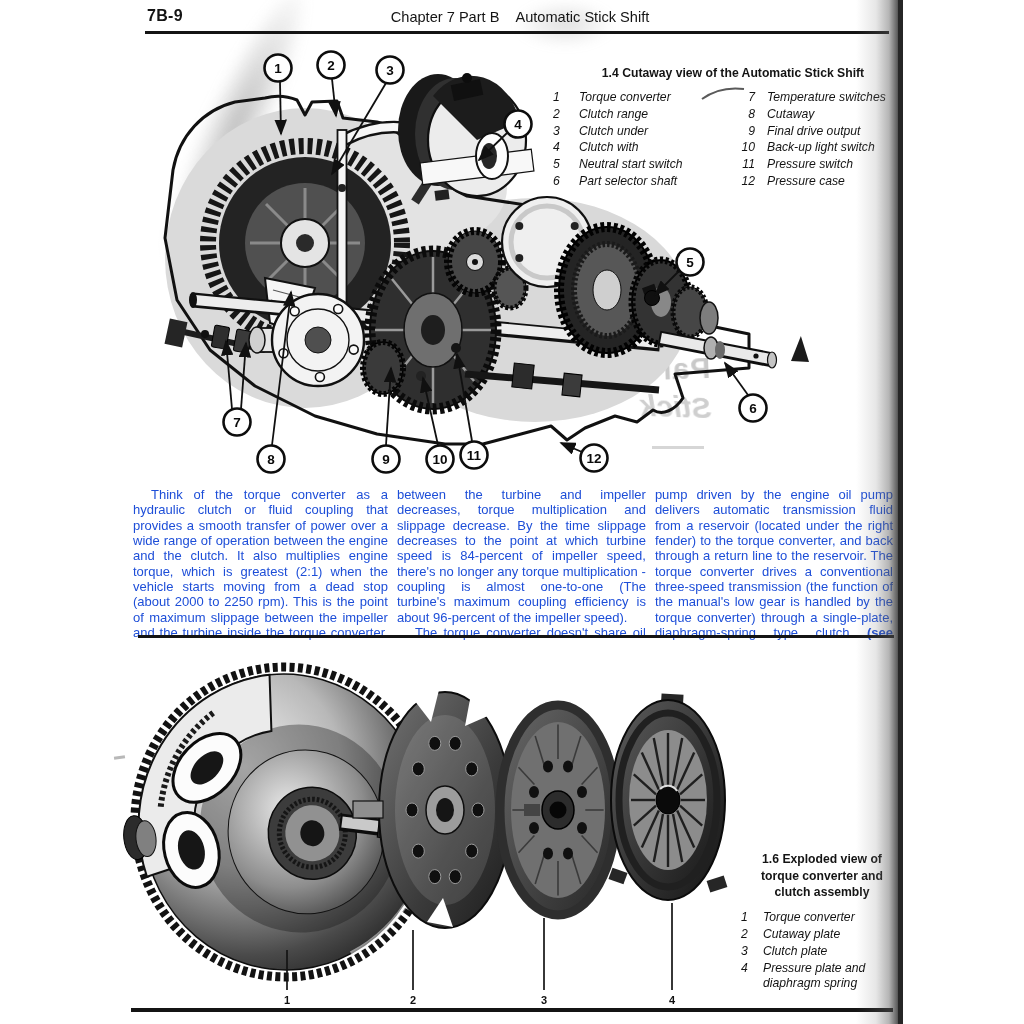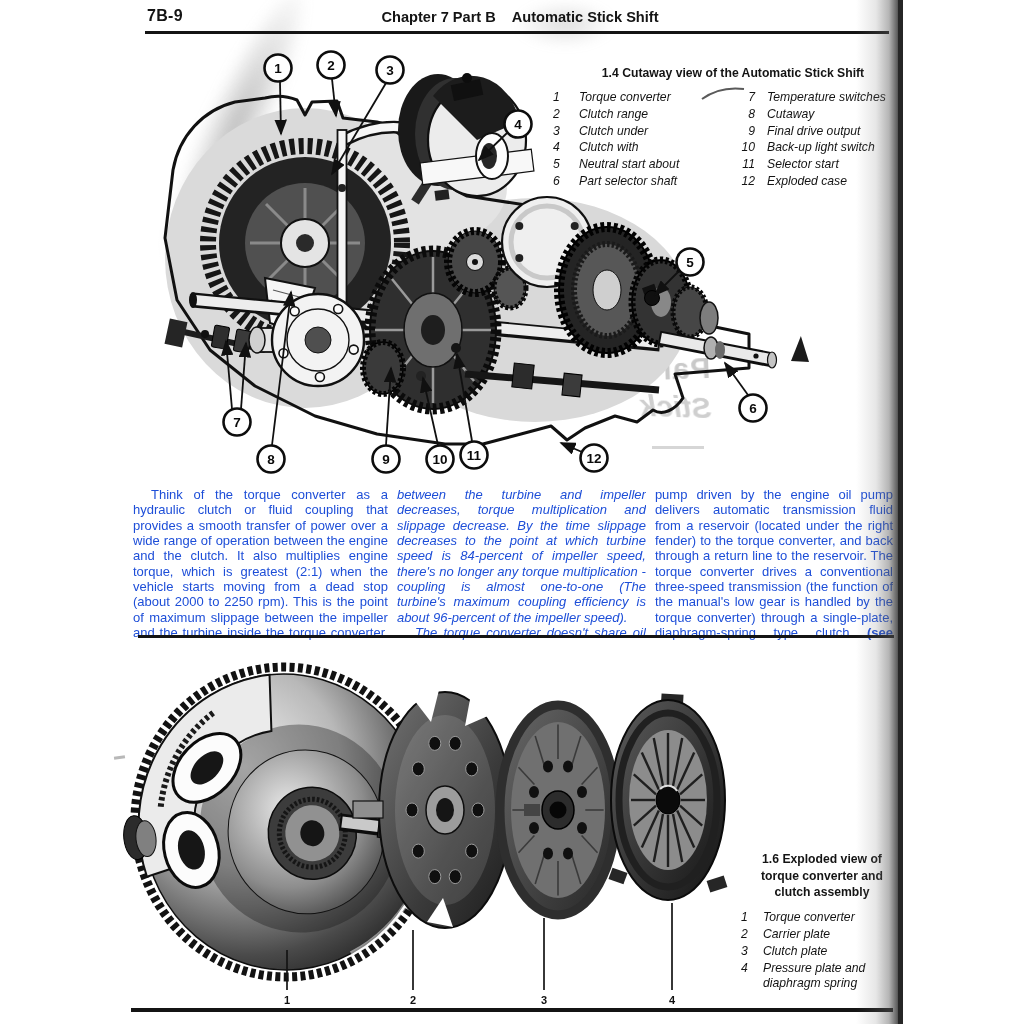--- a/index.html
+++ b/index.html
@@ -22,41 +22,41 @@
   .ghost2{color:#cfcfcf;font-weight:bold;transform:scaleX(-1) rotate(-2deg);filter:blur(.7px);
      font-size:30px;font-style:italic;}
   .ghost-dash{left:652px;top:446px;width:52px;height:3px;background:#d6d6d6;filter:blur(.5px);}
   .spec-triangle{left:791px;top:336px;width:18px;height:26px;background:#1b1b1b;
      clip-path:polygon(55% 0%,100% 100%,0% 96%);}
   .tiny-mark{left:114px;top:756px;width:11px;height:3px;background:#b8b8b8;transform:rotate(-8deg);}
   
   .rule{background:#141414;}
   
   .pagenum{left:147px;top:7px;font-size:16px;font-weight:bold;letter-spacing:.3px;}
-  .header-center{left:290px;top:9px;width:460px;text-align:center;font-weight:bold;font-size:14.6px;}
+  .header-center{left:290px;top:9px;width:460px;text-align:center;font-weight:normal;font-size:14.6px;}
   .header-center .gap{display:inline-block;width:16px;}
   
   .leg14{left:553px;top:66px;width:354px;font-size:12.2px;}
   .leg14 .t{font-weight:bold;text-align:center;margin-bottom:11px;padding-left:6px;}
   .leg14 .row{display:flex;font-style:italic;margin-bottom:3.6px;line-height:13.2px;}
   .leg14 .n1{width:26px;flex:none;}
   .leg14 .l1{width:152px;flex:none;}
   .leg14 .n2{width:24px;flex:none;text-align:right;}
   .leg14 .l2{margin-left:12px;}
   .leg16{left:737px;top:851px;width:170px;font-size:12.2px;}
   .leg16 .t{font-weight:bold;text-align:center;line-height:16.6px;}
   .leg16 .items{margin-top:9px;}
   .leg16 .row{display:flex;font-style:italic;line-height:14.6px;margin-bottom:2.6px;}
   .leg16 .n{width:22px;flex:none;padding-left:4px;}
   .leg16 .l{width:128px;}
   
   .bodytext{left:133px;top:487px;width:760px;display:flex;gap:9px;font-size:13px;
      line-height:15.35px;text-align:justify;color:#1d4ed8;}
   .bodytext .col{overflow:hidden;height:156px;}
-  .c1{width:258px;}.c2{width:252px;font-style:italic;}.c3{width:241px;}
+  .c1{width:258px;}.c2{width:252px;}.c3{width:241px;}
   .indent{text-indent:18px;}
   .bodytext p{margin:0;}
   b.seeill{font-weight:bold;}
   
   .fig{left:115px;}
   svg text{font-family:"Liberation Sans","DejaVu Sans",sans-serif;}
   .partnum{position:absolute;font-size:11px;font-weight:bold;transform:translateX(-50%);color:#111;}
 </style>
 </head>
 <body>
@@ -328,29 +328,29 @@
         <span class="l2">Final drive output</span>
     </div>
     <div class="row">
       <span class="n1">4</span>
         <span class="l1">Clutch with</span>
       <span class="n2">10</span>
         <span class="l2">Back-up light switch</span>
     </div>
     <div class="row">
       <span class="n1">5</span>
-        <span class="l1">Neutral start about</span>
+        <span class="l1">Neutral start switch</span>
       <span class="n2">11</span>
-        <span class="l2">Selector start</span>
+        <span class="l2">Pressure switch</span>
     </div>
     <div class="row">
       <span class="n1">6</span>
         <span class="l1">Part selector shaft</span>
       <span class="n2">12</span>
-        <span class="l2">Exploded case</span>
+        <span class="l2">Pressure case</span>
     </div>
   </div>
 
   <svg class="abs" style="left:700px;top:84px;" width="46" height="18">
     <path d="M2,15 Q20,2 44,5" fill="none" stroke="#5a5a5a" stroke-width="2"></path>
   </svg>
 
   <div class="abs bodytext">
     <div class="col c1">
       <p class="indent">Think of the torque converter as a hydraulic clutch or fluid coupling that provides a smooth transfer of power over a wide range of operation between the engine and the clutch. It also multiplies engine torque, which is greatest (2:1) when the vehicle starts moving from a dead stop (about 2000 to 2250 rpm). This is the point of maximum slippage between the impeller and the turbine inside the torque converter. As the speed difference</p>
@@ -526,21 +526,21 @@
       <div>torque converter and</div>
       <div>clutch assembly</div>
     </div>
     <div class="items">
       <div class="row">
         <span class="n">1</span>
           <span class="l">Torque converter</span>
       </div>
       <div class="row">
         <span class="n">2</span>
-          <span class="l">Carrier plate</span>
+          <span class="l">Cutaway plate</span>
       </div>
       <div class="row">
         <span class="n">3</span>
           <span class="l">Clutch plate</span>
       </div>
       <div class="row">
         <span class="n">4</span>
           <span class="l">Pressure plate and diaphragm spring</span>
       </div>
     </div>

